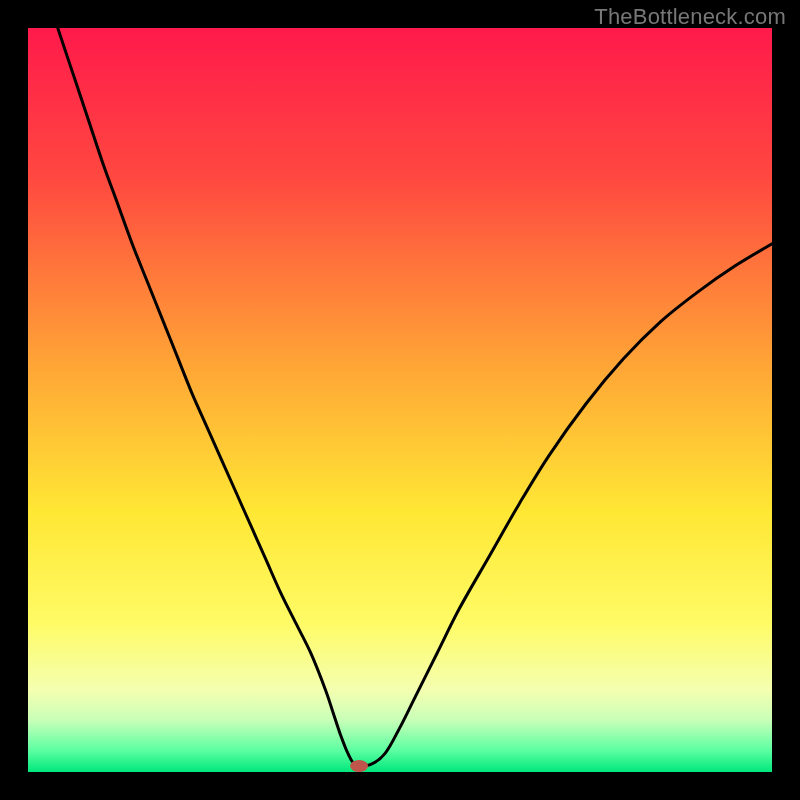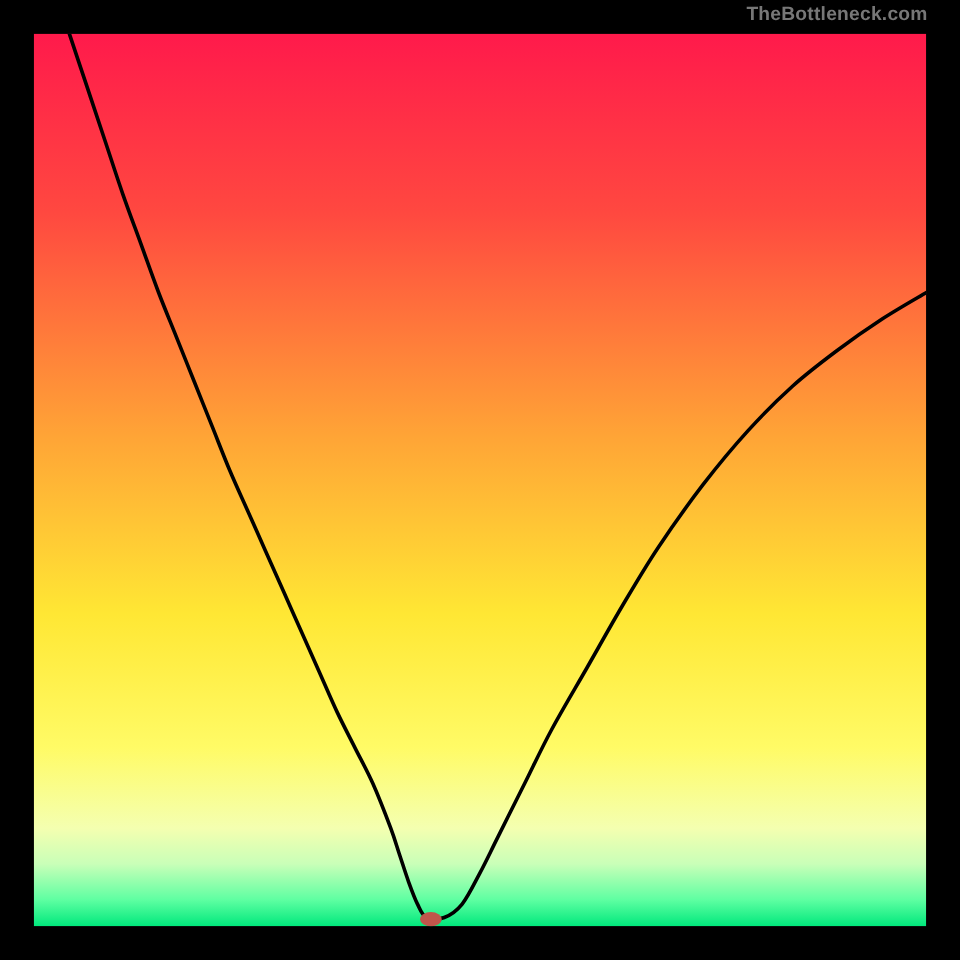--- a/index.html
+++ b/index.html
@@ -23,24 +23,24 @@
     position: absolute;
     left: 28px;
     top: 28px;
     width: 744px;
     height: 744px;
     overflow: hidden;
   }
   .watermark {
     position: absolute;
     top: 4px;
-    right: 27px;
+    right: 14px;
     color: #777;
-    font-size: 16px;
-    font-weight: 700;
+    font-size: 22px;
+    font-weight: 400;
     letter-spacing: 0.2px;
     user-select: none;
   }
   .svg-chart {
     display: block;
     width: 744px;
     height: 744px;
   }
 </style>
 </head>

